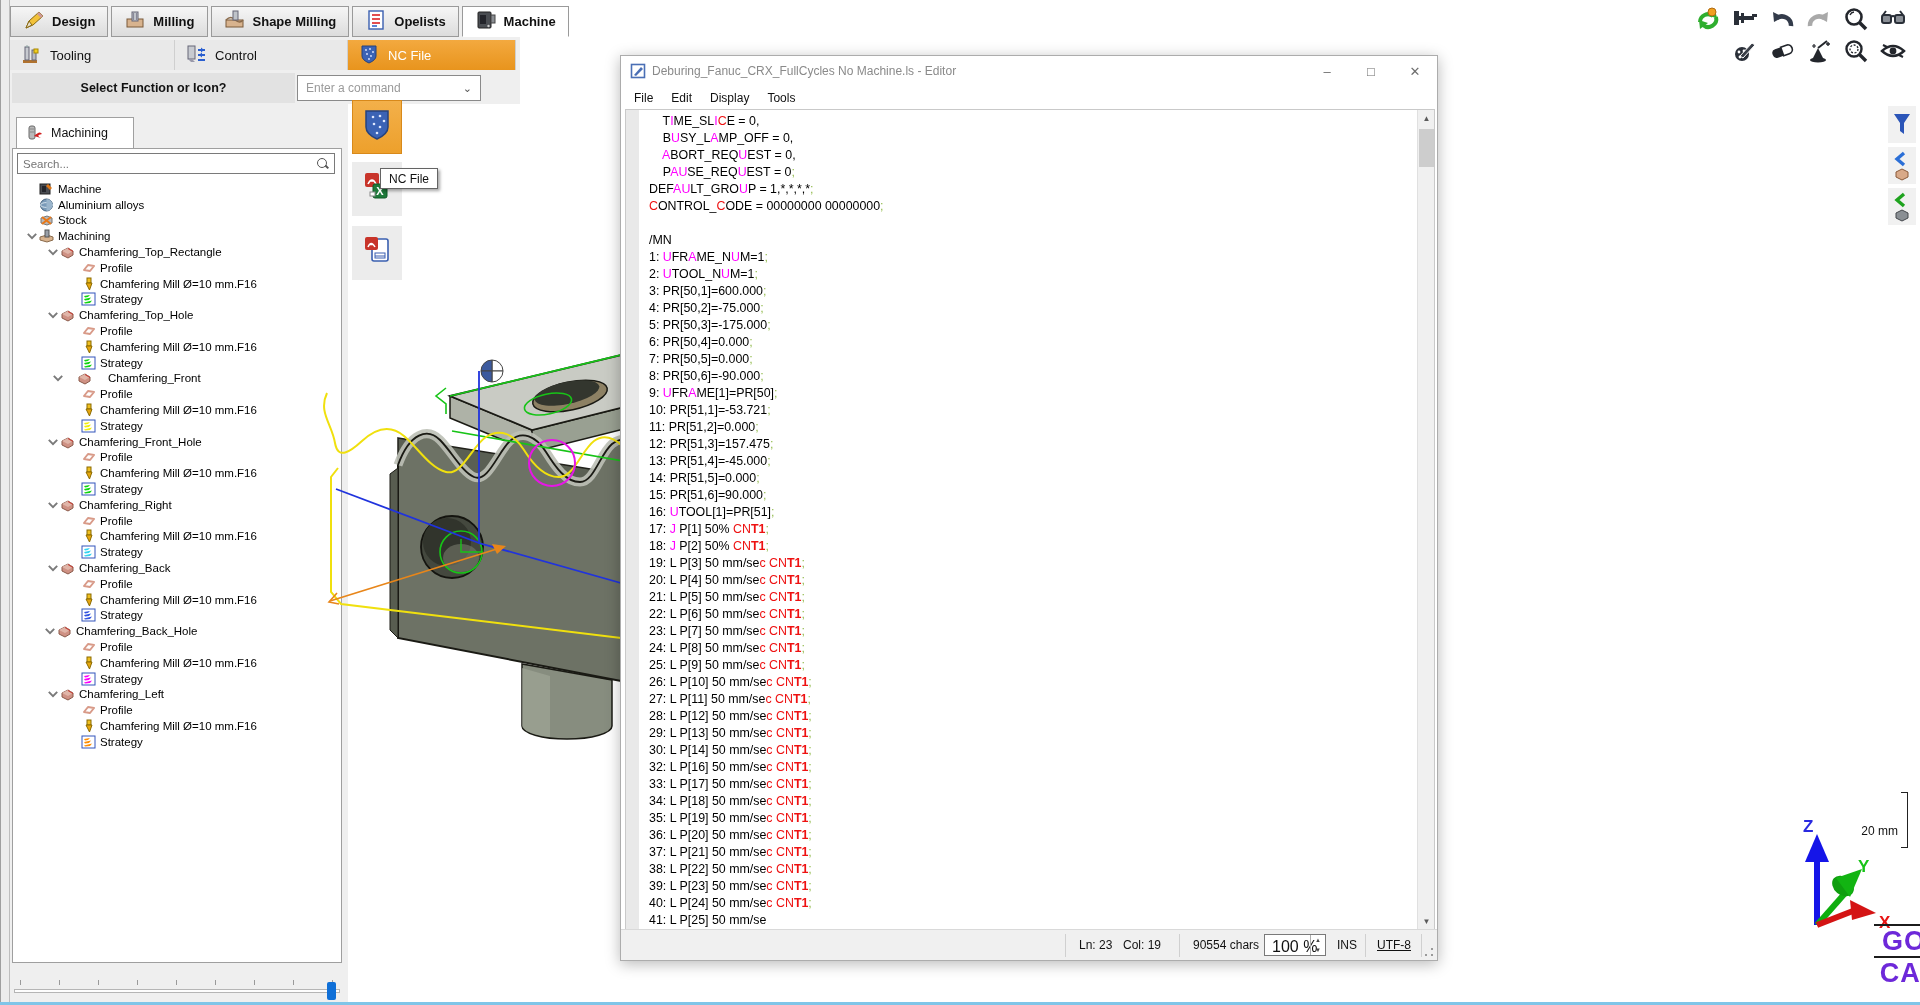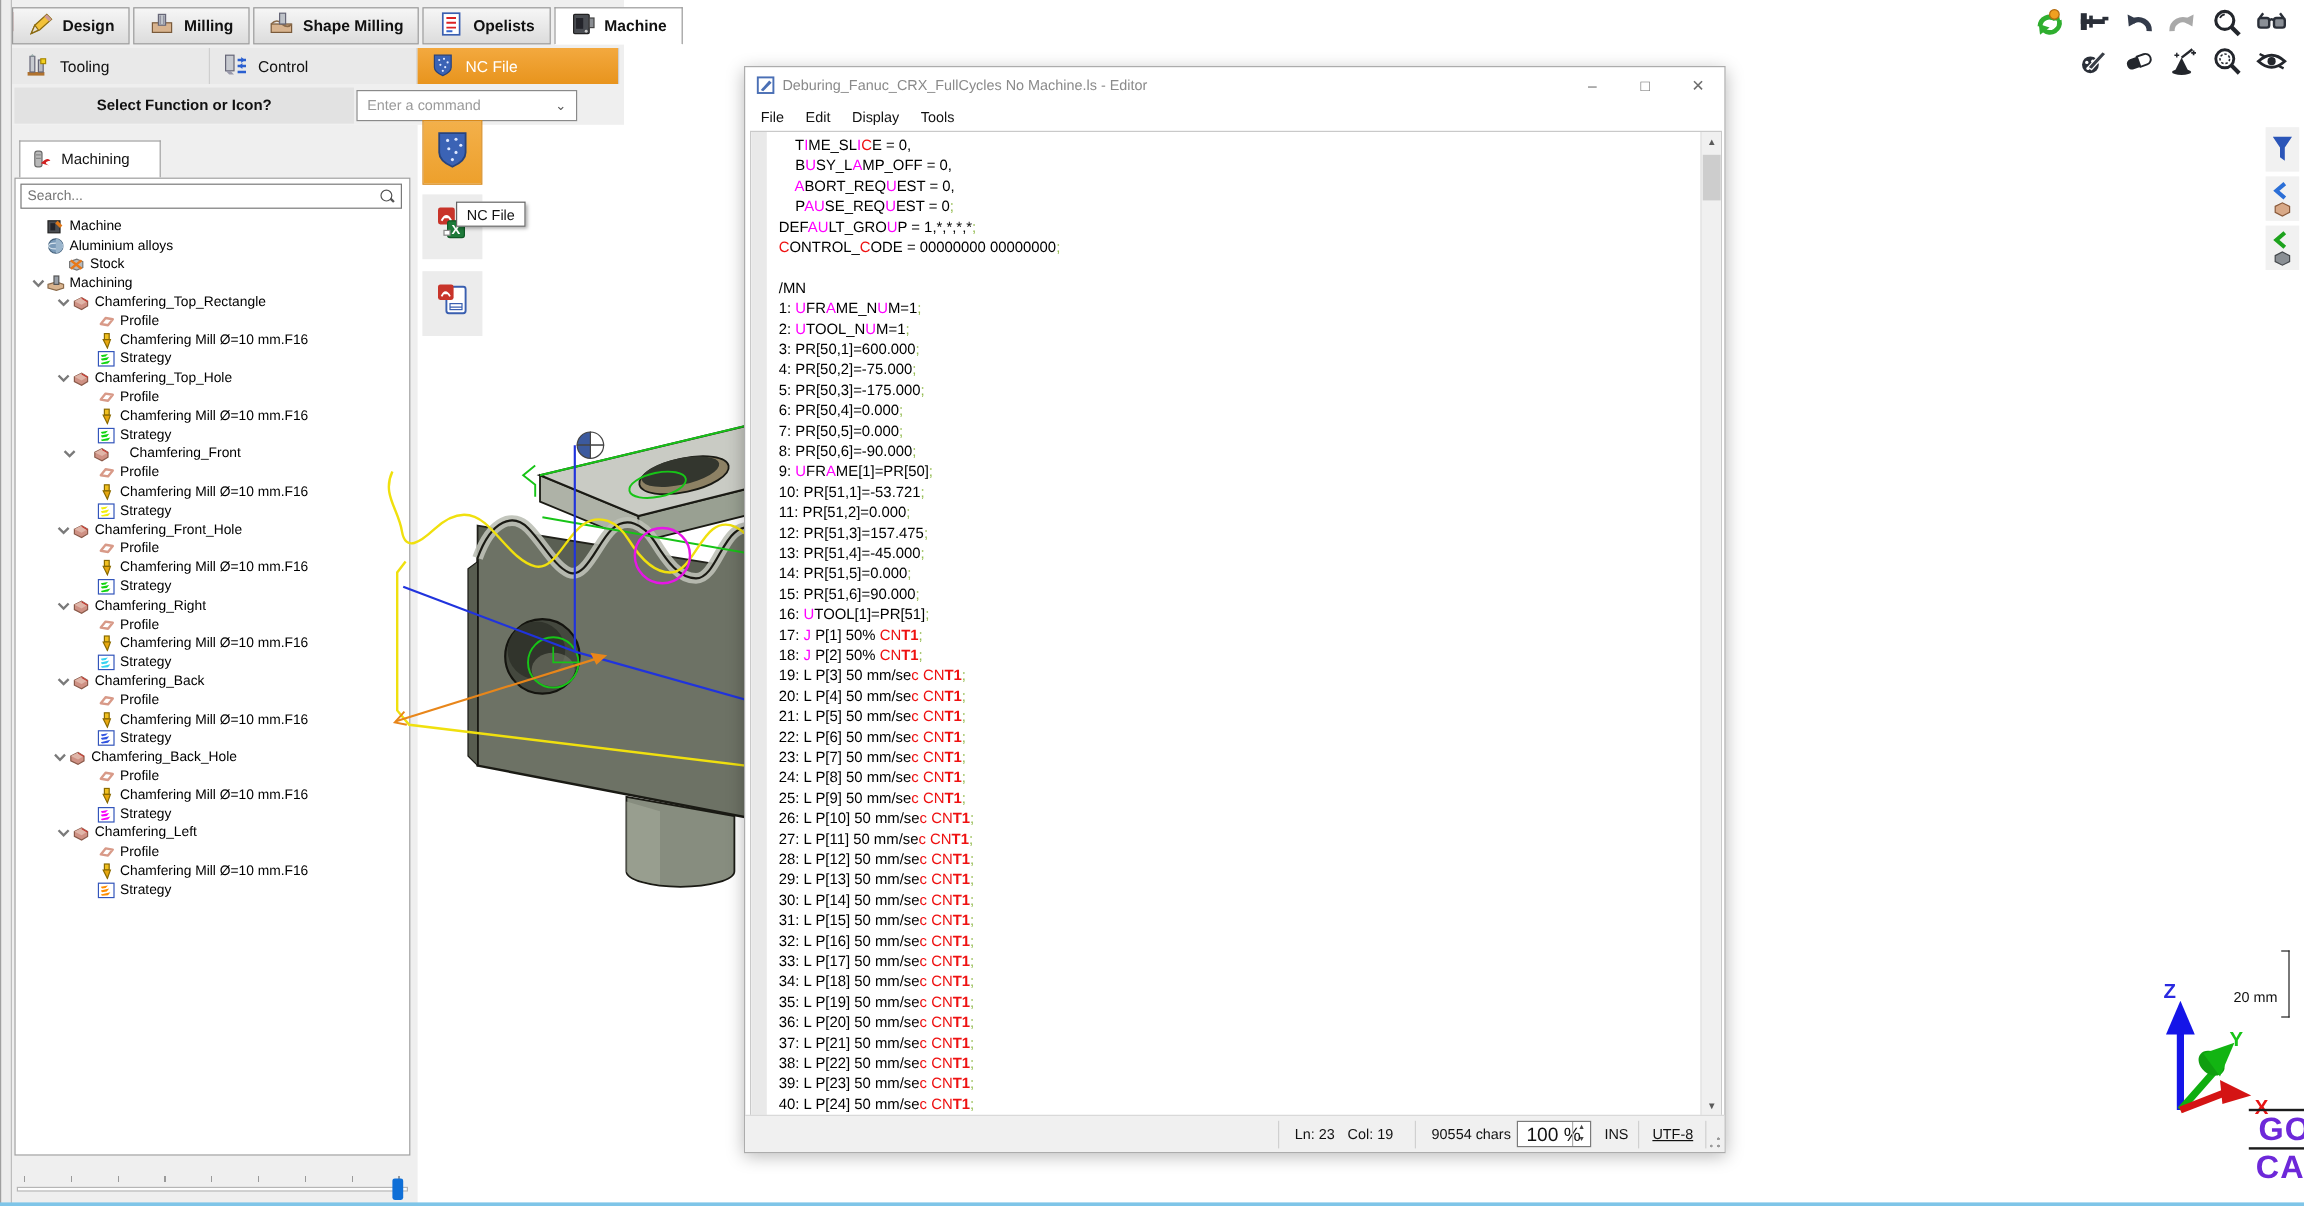--- a/index.html
+++ b/index.html
@@ -258,21 +258,21 @@
           <span class="chev"></span>
           <span class="ticon">
             <svg viewBox="0 0 15 14">
               <circle cx="7.5" cy="7" r="6" fill="#7a9ab8" stroke="#44617c"></circle>
               <ellipse cx="7.5" cy="7" rx="6" ry="2.4" fill="none" stroke="#d7e4ee"></ellipse>
               <path d="M7.5 1 a6 6 0 0 1 0 12" fill="#9ab5cc"></path>
             </svg>
           </span>
           <span>Aluminium alloys</span>
         </div>
-        <div class="trow" style="padding-left: 29px;">
+        <div class="trow" style="padding-left: 12px;">
           <span class="chev"></span>
           <span class="ticon">
             <svg viewBox="0 0 15 14">
               <polygon points="2,5 8,3 13,5 13,10 8,12 2,10" fill="#b9b9b9" stroke="#777"></polygon>
               <path d="M3 4 L12 11 M12 4 L3 11" stroke="#e87818" stroke-width="2"></path>
             </svg>
           </span>
           <span>Stock</span>
         </div>
         <div class="trow" style="padding-left: 12px;">
@@ -957,21 +957,20 @@
           <div class="cline">21: L P[5] 50 mm/se<span class="c-red">c</span> <span class="c-red">CN<span class="c-b">T1</span></span><span class="c-grn">;</span></div>
           <div class="cline">22: L P[6] 50 mm/se<span class="c-red">c</span> <span class="c-red">CN<span class="c-b">T1</span></span><span class="c-grn">;</span></div>
           <div class="cline">23: L P[7] 50 mm/se<span class="c-red">c</span> <span class="c-red">CN<span class="c-b">T1</span></span><span class="c-grn">;</span></div>
           <div class="cline">24: L P[8] 50 mm/se<span class="c-red">c</span> <span class="c-red">CN<span class="c-b">T1</span></span><span class="c-grn">;</span></div>
           <div class="cline">25: L P[9] 50 mm/se<span class="c-red">c</span> <span class="c-red">CN<span class="c-b">T1</span></span><span class="c-grn">;</span></div>
           <div class="cline">26: L P[10] 50 mm/se<span class="c-red">c</span> <span class="c-red">CN<span class="c-b">T1</span></span><span class="c-grn">;</span></div>
           <div class="cline">27: L P[11] 50 mm/se<span class="c-red">c</span> <span class="c-red">CN<span class="c-b">T1</span></span><span class="c-grn">;</span></div>
           <div class="cline">28: L P[12] 50 mm/se<span class="c-red">c</span> <span class="c-red">CN<span class="c-b">T1</span></span><span class="c-grn">;</span></div>
           <div class="cline">29: L P[13] 50 mm/se<span class="c-red">c</span> <span class="c-red">CN<span class="c-b">T1</span></span><span class="c-grn">;</span></div>
           <div class="cline">30: L P[14] 50 mm/se<span class="c-red">c</span> <span class="c-red">CN<span class="c-b">T1</span></span><span class="c-grn">;</span></div>
-          <div class="cline">31: L P[15] 50 mm/se<span class="c-red">c</span> <span class="c-red">CN<span class="c-b">T1</span></span><span class="c-grn">;</span></div>
           <div class="cline">32: L P[16] 50 mm/se<span class="c-red">c</span> <span class="c-red">CN<span class="c-b">T1</span></span><span class="c-grn">;</span></div>
           <div class="cline">33: L P[17] 50 mm/se<span class="c-red">c</span> <span class="c-red">CN<span class="c-b">T1</span></span><span class="c-grn">;</span></div>
           <div class="cline">34: L P[18] 50 mm/se<span class="c-red">c</span> <span class="c-red">CN<span class="c-b">T1</span></span><span class="c-grn">;</span></div>
           <div class="cline">35: L P[19] 50 mm/se<span class="c-red">c</span> <span class="c-red">CN<span class="c-b">T1</span></span><span class="c-grn">;</span></div>
           <div class="cline">36: L P[20] 50 mm/se<span class="c-red">c</span> <span class="c-red">CN<span class="c-b">T1</span></span><span class="c-grn">;</span></div>
           <div class="cline">37: L P[21] 50 mm/se<span class="c-red">c</span> <span class="c-red">CN<span class="c-b">T1</span></span><span class="c-grn">;</span></div>
           <div class="cline">38: L P[22] 50 mm/se<span class="c-red">c</span> <span class="c-red">CN<span class="c-b">T1</span></span><span class="c-grn">;</span></div>
           <div class="cline">39: L P[23] 50 mm/se<span class="c-red">c</span> <span class="c-red">CN<span class="c-b">T1</span></span><span class="c-grn">;</span></div>
           <div class="cline">40: L P[24] 50 mm/se<span class="c-red">c</span> <span class="c-red">CN<span class="c-b">T1</span></span><span class="c-grn">;</span></div>
           <div class="cline">41: L P[25] 50 mm/se </div>

